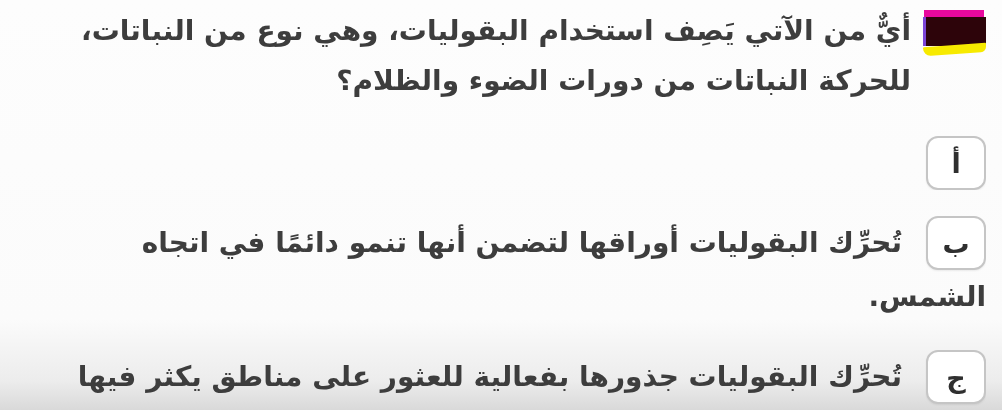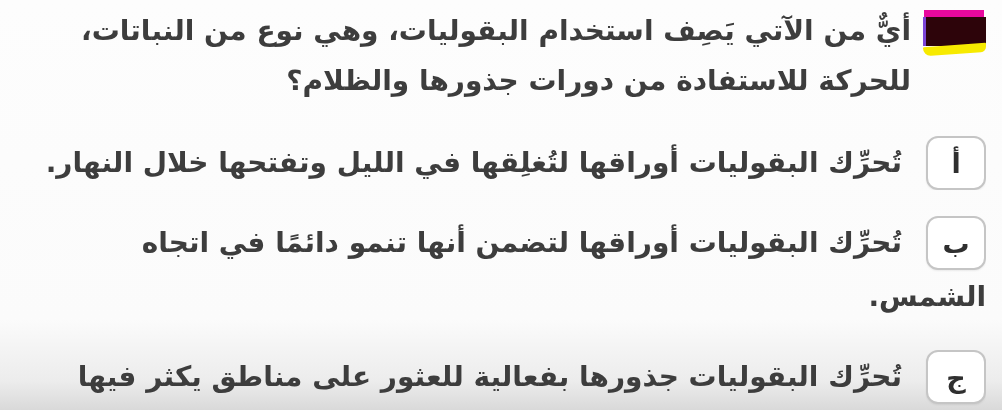--- a/index.html
+++ b/index.html
@@ -91,30 +91,29 @@
 <body>
 
 <main class="page">
 
   <p class="question">
     <span class="redaction" aria-hidden="true">
       <span class="redact-top"></span>
       <span class="redact-body"></span>
       <span class="redact-bottom"></span>
     </span>
-    <span>أيٌّ من الآتي يَصِف استخدام البقوليات، وهي نوع من النباتات، للحركة للاستفادة من دورات جذورها والظلام؟</span>
+    <span>أيٌّ من الآتي يَصِف استخدام البقوليات، وهي نوع من النباتات، للحركة النباتات من دورات الضوء والظلام؟</span>
   </p>
 
   <div class="options">
 
     <div class="option">
       <span class="letter-box">
         <span class="letter">أ</span>
       </span>
-      <span>تُحرِّك البقوليات أوراقها لتُغلِقها في الليل وتفتحها خلال النهار.</span>
     </div>
 
     <div class="option">
       <span class="letter-box">
         <span class="letter">ب</span>
       </span>
       <span>تُحرِّك البقوليات أوراقها لتضمن أنها تنمو دائمًا في اتجاه الشمس.</span>
     </div>
 
     <div class="option">

